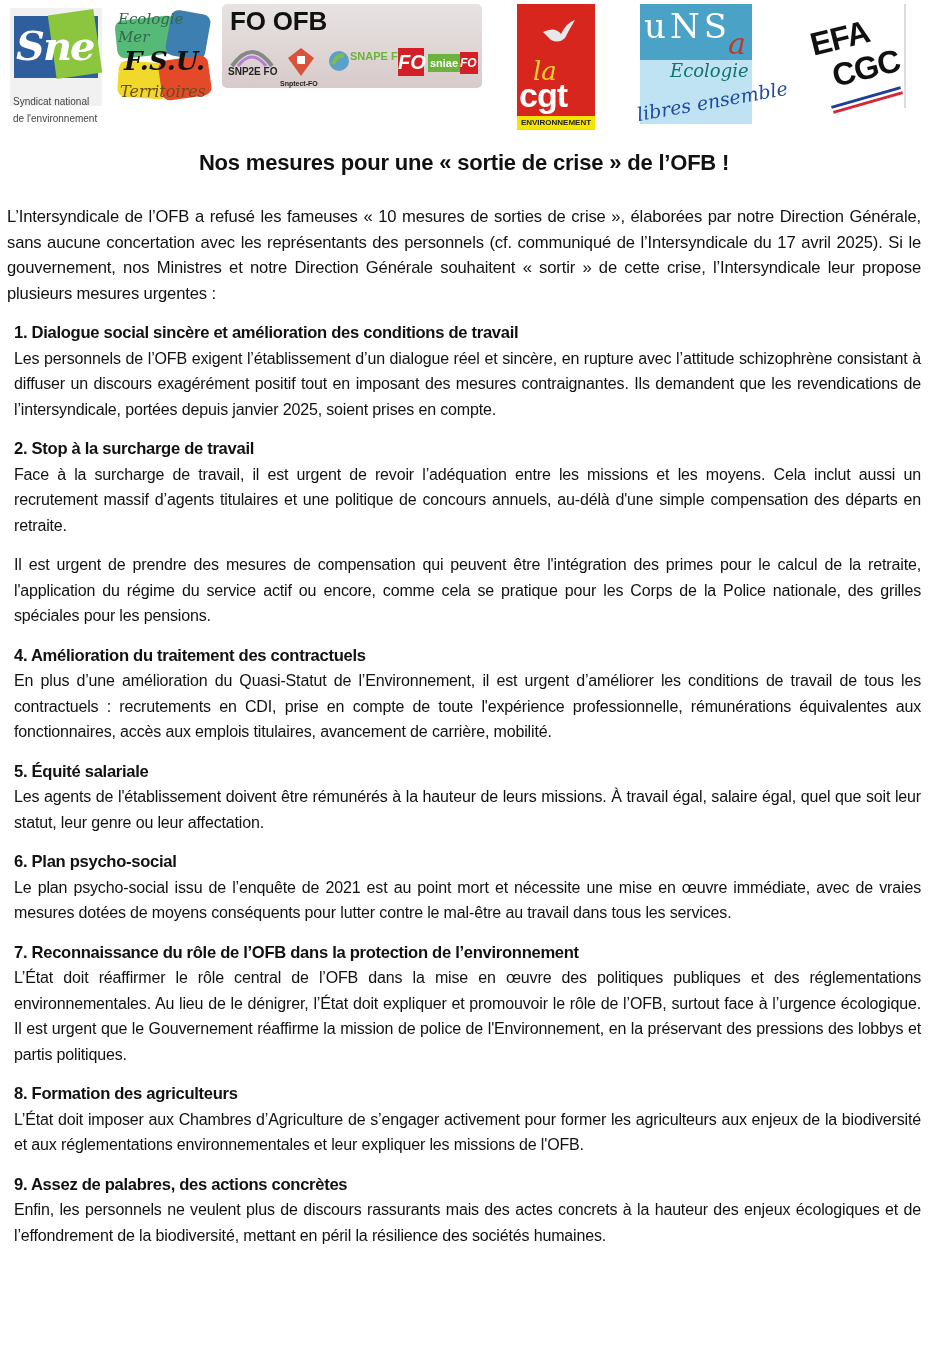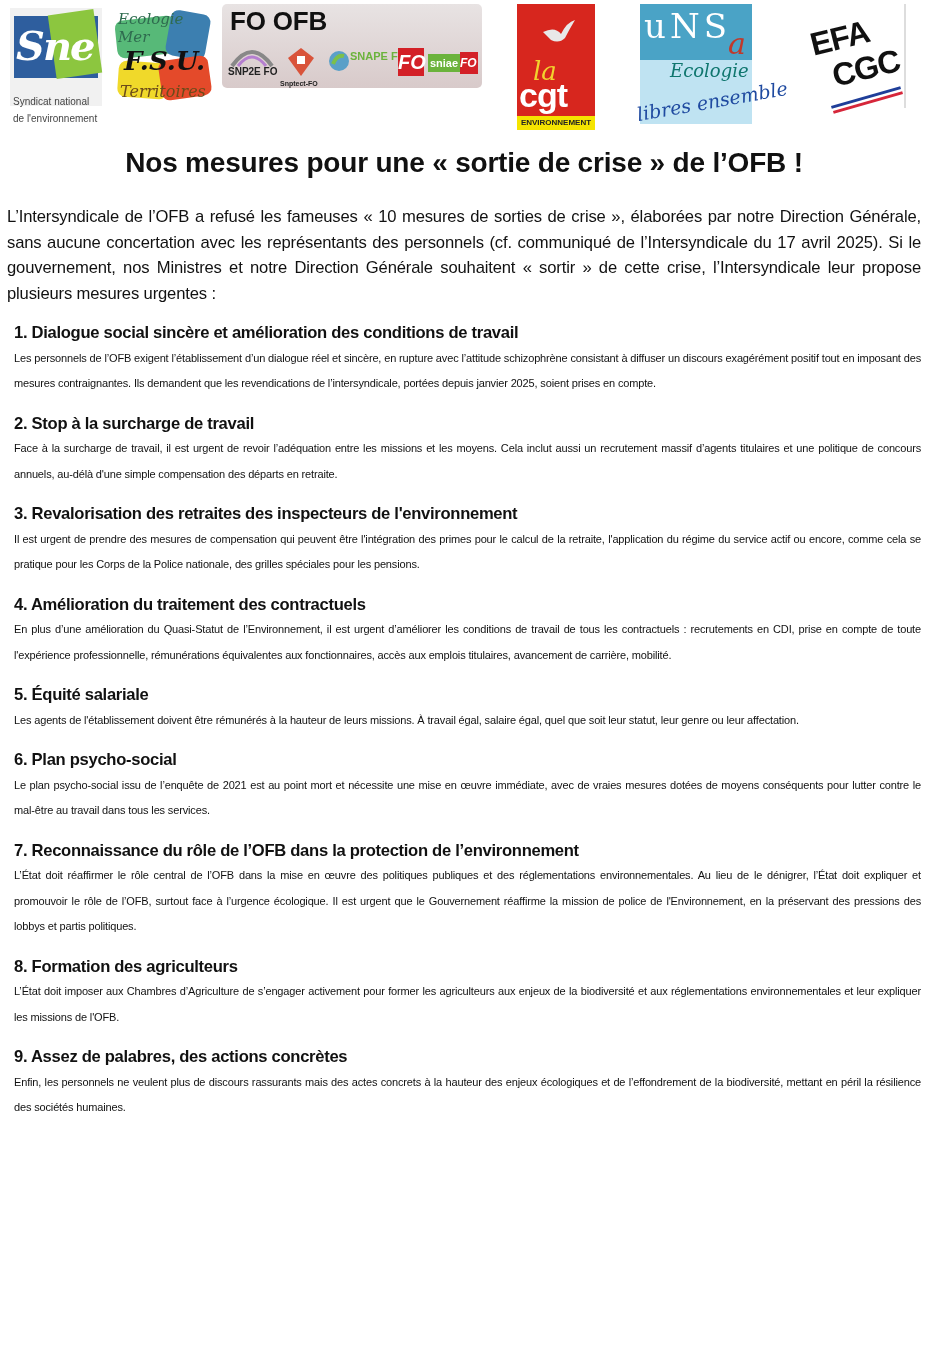--- a/index.html
+++ b/index.html
@@ -54,25 +54,25 @@
   
   .efa { left: 806px; top: 4px; width: 100px; height: 106px; }
   .efa .bg { position: absolute; left: 8px; top: 0; width: 90px; height: 104px; background: #fff; border-right: 2px solid #ddd; }
   .efa .t1 { position: absolute; left: 4px; top: 16px; font-family: "Liberation Sans", sans-serif; font-weight: bold; font-size: 32px; color: #111; transform: rotate(-14deg); letter-spacing: -1px; }
   .efa .t2 { position: absolute; left: 26px; top: 46px; font-family: "Liberation Sans", sans-serif; font-weight: bold; font-size: 32px; color: #111; transform: rotate(-14deg); letter-spacing: -1px; }
   .efa .s1 { position: absolute; left: 24px; top: 92px; width: 72px; height: 3px; background: #1f3e99; transform: rotate(-16deg); }
   .efa .s2 { position: absolute; left: 26px; top: 97px; width: 72px; height: 3px; background: #d6263a; transform: rotate(-16deg); }
 
   
   .doc { position: absolute; left: 7px; top: 148px; width: 914px; font-size: 17.4px; line-height: 25.5px; }
-  .title { text-align: center; font-weight: bold; font-size: 28px; line-height: 30px; margin: 0 0 26px 0; font-family: "Liberation Sans", sans-serif; letter-spacing: -0.2px; }
+  .title { text-align: center; font-weight: bold; font-size: 22px; line-height: 30px; margin: 0 0 26px 0; font-family: "Liberation Sans", sans-serif; letter-spacing: -0.2px; }
   .para { text-align: justify; margin: 10px 0 14px 0; font-family: "Liberation Sans", sans-serif; font-size: 16.6px; letter-spacing: -0.15px; }
   .section { margin: 0 0 14px 7px; }
   .section h2 { margin: 0; font-size: 16.6px; line-height: 25.5px; font-weight: bold; font-family: "Liberation Sans", sans-serif; letter-spacing: -0.3px; }
-  .section p { margin: 0; text-align: justify; font-family: "Liberation Sans", sans-serif; font-size: 11px; letter-spacing: -0.15px; }
+  .section p { margin: 0; text-align: justify; font-family: "Liberation Sans", sans-serif; font-size: 16px; letter-spacing: -0.15px; }
 </style>
 </head>
 <body>
 
 <div class="logos">
 
   <div class="logo sne">
     <div class="box"></div>
     <div class="green"></div>
     <div class="word">Sne</div>
@@ -144,21 +144,20 @@
 
   <div class="section">
     <h2>1. Dialogue social sincère et amélioration des conditions de travail</h2>
     <p>Les personnels de l’OFB exigent l’établissement d’un dialogue réel et sincère, en rupture avec l’attitude schizophrène consistant à diffuser un discours exagérément positif tout en imposant des mesures contraignantes. Ils demandent que les revendications de l’intersyndicale, portées depuis janvier 2025, soient prises en compte.</p>
   </div>
   <div class="section">
     <h2>2. Stop à la surcharge de travail</h2>
     <p>Face à la surcharge de travail, il est urgent de revoir l’adéquation entre les missions et les moyens. Cela inclut aussi un recrutement massif d’agents titulaires et une politique de concours annuels, au-délà d'une simple compensation des départs en retraite.</p>
   </div>
   <div class="section">
-    <h2>3. Revalorisation des retraites des inspecteurs de l'environnement</h2>
     <p>Il est urgent de prendre des mesures de compensation qui peuvent être l'intégration des primes pour le calcul de la retraite, l'application du régime du service actif ou encore, comme cela se pratique pour les Corps de la Police nationale, des grilles spéciales pour les pensions.</p>
   </div>
   <div class="section">
     <h2>4. Amélioration du traitement des contractuels</h2>
     <p>En plus d’une amélioration du Quasi-Statut de l’Environnement, il est urgent d’améliorer les conditions de travail de tous les contractuels : recrutements en CDI, prise en compte de toute l'expérience professionnelle, rémunérations équivalentes aux fonctionnaires, accès aux emplois titulaires, avancement de carrière, mobilité.</p>
   </div>
   <div class="section">
     <h2>5. Équité salariale</h2>
     <p>Les agents de l'établissement doivent être rémunérés à la hauteur de leurs missions. À travail égal, salaire égal, quel que soit leur statut, leur genre ou leur affectation.</p>
   </div>

